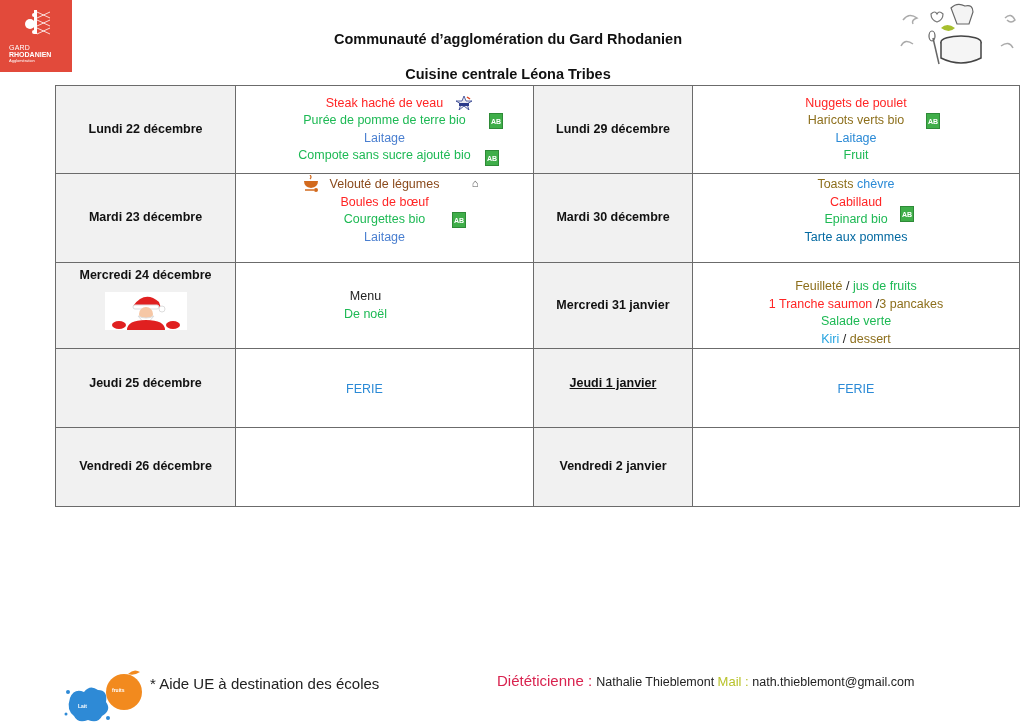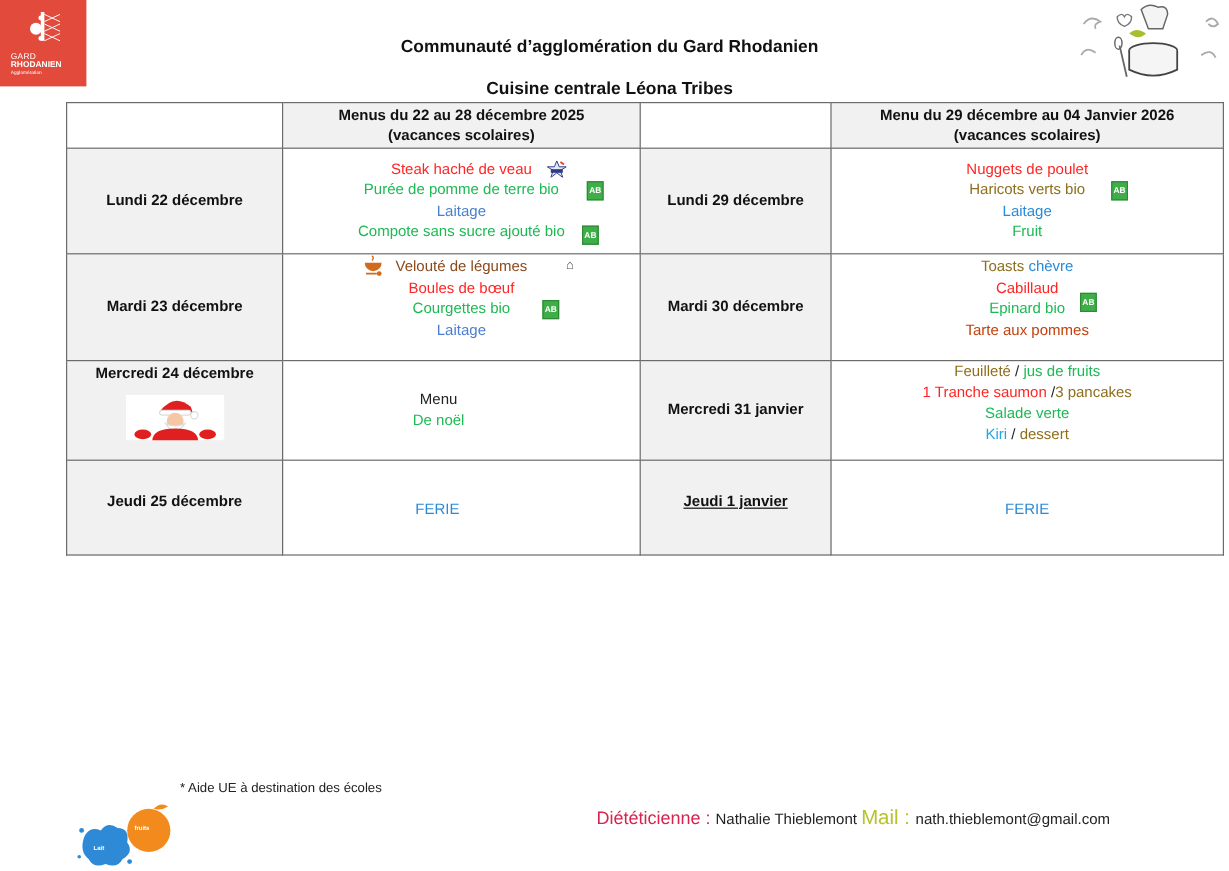--- a/index.html
+++ b/index.html
@@ -41,30 +41,30 @@
   .lock { width: 12px; height: 12px; font-size: 11px; line-height: 12px; color: #555; }
 
   .santa { position: relative; display: block; width: 82px; height: 38px; margin: 8px auto 0 auto; }
   .day-top { display: block; margin-top: -14px; }
 
   .red { color: #ff2525; }
   .green { color: #1db954; }
   .blue { color: #4a7fd0; }
   .lblue { color: #2b8ad6; }
   .olive { color: #8d6f1c; }
-  .purple { color: #c2410c; }
+  .purple { color: #0369a1; }
   .brown { color: #8a4a1c; }
   .cyan { color: #27a4e0; }
   .dark { color: #222; }
 
   .foot-logos { position: absolute; left: 64px; top: 668px; width: 80px; height: 58px; }
-  .foot-note { position: absolute; left: 150px; top: 651px; font-size: 11px; color: #222; }
+  .foot-note { position: absolute; left: 150px; top: 675px; font-size: 15px; color: #222; }
   .foot-contact { position: absolute; left: 497px; top: 672px; font-size: 12.5px; color: #222; white-space: nowrap; }
   .foot-contact .k1 { color: #d9234f; font-size: 15px; }
-  .foot-contact .k2 { color: #b8c22a; font-size: 17px; }
+  .foot-contact .k2 { color: #b8c22a; font-size: 13px; }
 </style>
 </head>
 <body>
 
 <div class="logo">
   <svg class="mark" viewBox="0 0 32 32">
     <circle cx="8" cy="18" r="5" fill="#fff"></circle>
     <rect x="12" y="4" width="3" height="24" fill="#fff"></rect>
     <path d="M15 6 L28 12 M15 12 L28 6 M15 14 L28 20 M15 20 L28 14 M15 22 L28 28 M15 28 L28 22" stroke="#fff" stroke-width="0.8" fill="none"></path>
     <circle cx="12" cy="9" r="2" fill="#fff"></circle>
@@ -93,32 +93,20 @@
 <div class="title2">Cuisine centrale Léona Tribes</div>
 
 <table class="menu">
   <colgroup>
     <col class="c-day">
       <col class="c-menu1">
       <col class="c-day2">
       <col class="c-menu2">
   </colgroup>
   <tbody>
-      <tr class="hdr">
-    <td class="h-blank"></td>
-    <td class="h-menu">
-      <span class="line">Menus du 22 au 28 décembre 2025</span>
-      <span class="line">(vacances scolaires)</span>
-    </td>
-    <td class="h-blank"></td>
-    <td class="h-menu">
-      <span class="line">Menu du 29 décembre au 04 Janvier 2026</span>
-      <span class="line">(vacances scolaires)</span>
-    </td>
-  </tr>
 
   <tr class="r1">
     <td class="c-day">Lundi 22 décembre</td>
     <td>
       <span class="line red"><span>Steak haché de veau</span>
         <svg class="ico vbf" style="left:220px;" viewBox="0 0 16 14">
               <path d="M8 0 L10 5 L16 5 L11 8 L13 14 L8 10 L3 14 L5 8 L0 5 L6 5Z" fill="#e8e8f0" stroke="#2a3a8a" stroke-width="0.8"></path>
               <rect x="3" y="7" width="10" height="3" fill="#2a3a8a"></rect>
               <path d="M11 1 L14 3" stroke="#d42" stroke-width="1.5"></path>
             </svg>
@@ -185,21 +173,21 @@
         <path d="M22 38 q0 -10 19 -10 q19 0 19 10z" fill="#e02020"></path>
         <ellipse cx="14" cy="33" rx="7" ry="4" fill="#e02020"></ellipse>
         <ellipse cx="68" cy="33" rx="7" ry="4" fill="#e02020"></ellipse>
       </svg>
     </td>
     <td>
       <span class="line dark" style="margin-left:-38px;">Menu</span>
       <span class="line green" style="margin-left:-38px;">De noël</span>
     </td>
     <td class="c-day2">Mercredi 31 janvier</td>
-    <td style="vertical-align:top;padding-top:0;">
+    <td style="vertical-align:top;padding-top:15px;">
       <span class="line"><span class="olive">Feuilleté  </span><span class="dark">/ </span><span class="green">jus de fruits</span></span>
       <span class="line"><span class="red">1 Tranche saumon </span><span class="dark">/</span><span class="olive">3 pancakes</span></span>
       <span class="line green">Salade verte</span>
       <span class="line"><span class="cyan">Kiri </span><span class="dark">/ </span><span class="olive">dessert</span></span>
     </td>
   </tr>
 
   <tr class="r4">
     <td class="c-day">
           <span class="day-top" style="margin-top:-8px;">Jeudi 25 décembre</span>
@@ -208,20 +196,26 @@
           <span class="line lblue" style="margin-left:-40px;margin-top:4px;">FERIE</span>
         </td>
     <td class="c-day2">
           <span class="day-top" style="margin-top:-8px;text-decoration:underline;">Jeudi 1 janvier</span>
         </td>
     <td>
           <span class="line lblue" style="margin-top:4px;">FERIE</span>
         </td>
   </tr>
 
+  <tr class="r5">
+    <td class="c-day">Vendredi 26 décembre</td>
+    <td></td>
+    <td class="c-day2">Vendredi 2 janvier</td>
+    <td></td>
+  </tr>
 </tbody>
   </table>
 
 <svg class="foot-logos" viewBox="0 0 80 58">
   <g>
     <path d="M6 30 q4 -10 14 -6 q6 -8 14 -2 q10 0 8 12 q6 8 -4 14 q-4 8 -14 4 q-10 4 -14 -4 q-8 -6 -4 -18z" fill="#2e8ad6"></path>
     <circle cx="4" cy="24" r="2" fill="#2e8ad6"></circle>
       <circle cx="44" cy="50" r="2" fill="#2e8ad6"></circle>
       <circle cx="2" cy="46" r="1.5" fill="#2e8ad6"></circle>
     <text x="14" y="40" font-size="5" fill="#fff" font-weight="bold" font-family="Liberation Sans, sans-serif">Lait</text>

